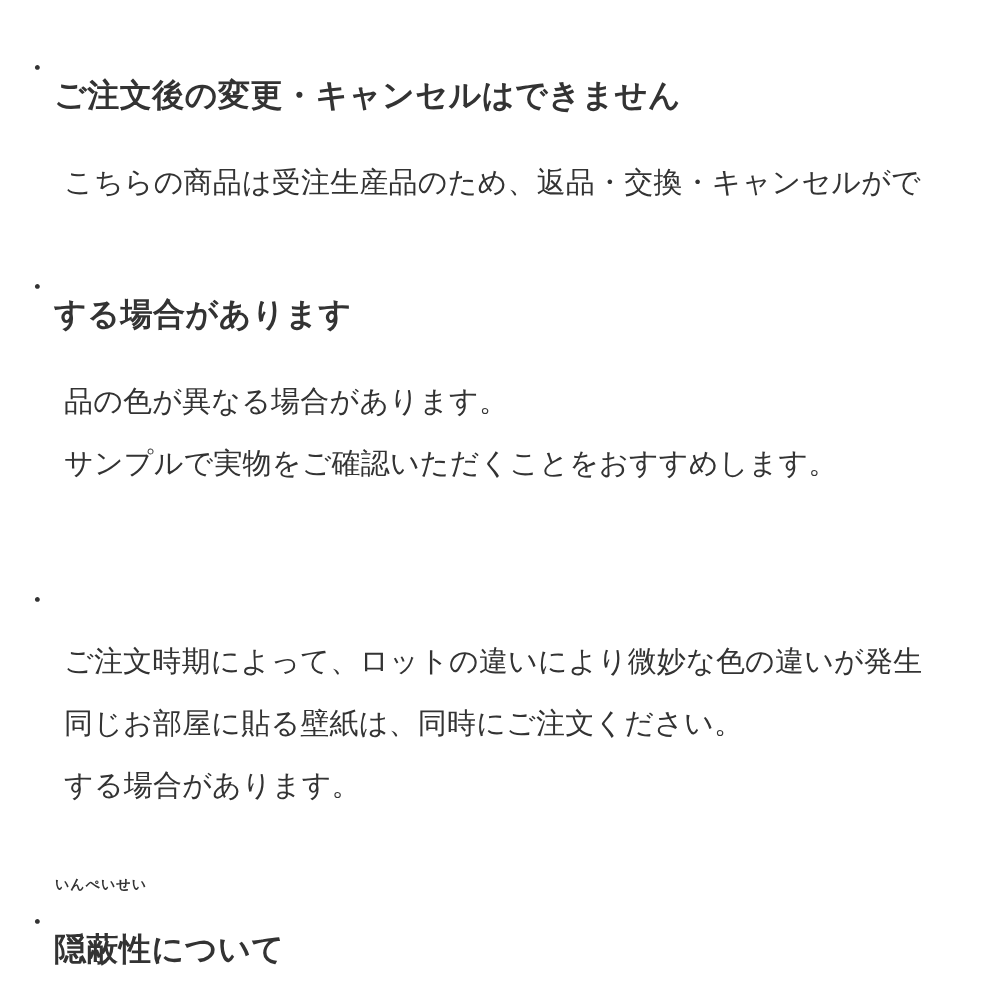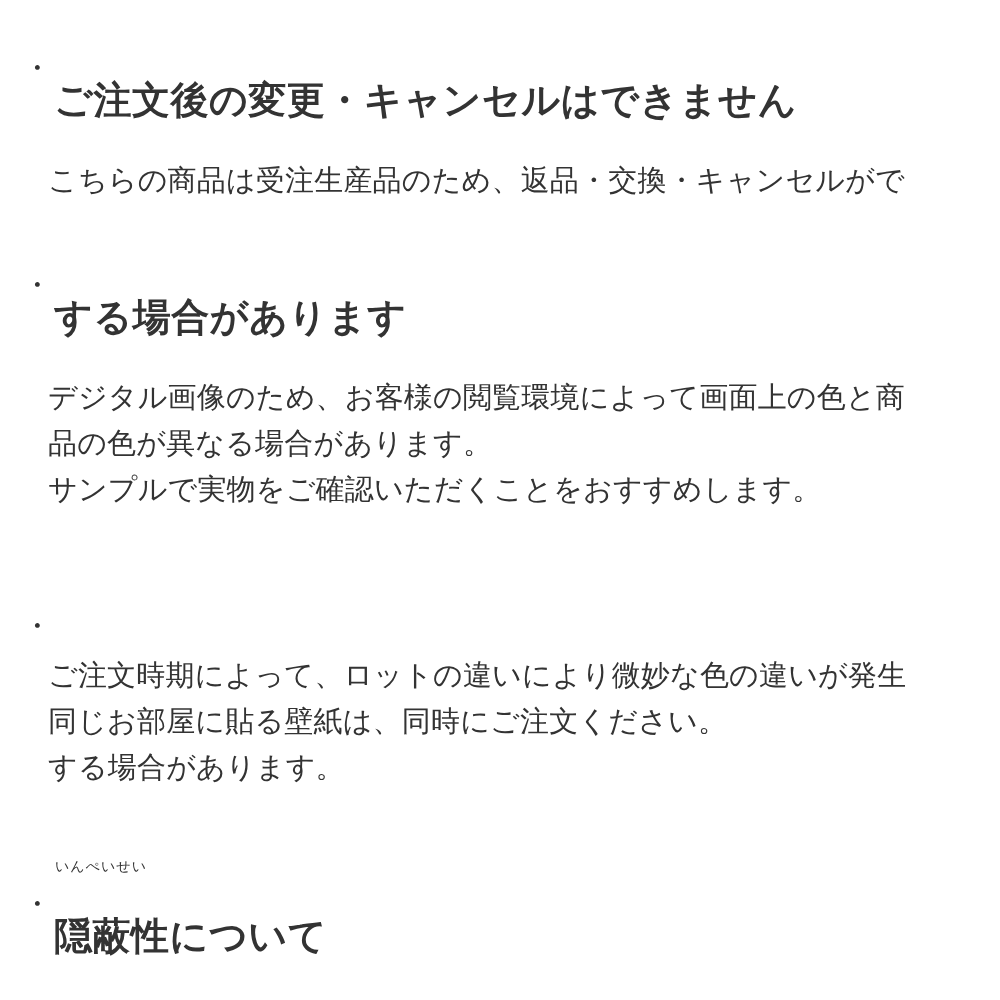--- a/index.html
+++ b/index.html
@@ -31,46 +31,46 @@
   }
   .bullet {
     flex: 0 0 auto;
     width: 32px;
     font-size: 30px;
     line-height: 44px;
     color: #333333;
     text-align: left;
   }
   .heading {
-    font-size: 38px;
+    font-size: 32px;
     line-height: 44px;
     font-weight: bold;
     letter-spacing: 0.5px;
     color: #333333;
   }
   .ruby {
     position: absolute;
     left: 33px;
     top: -24px;
     font-size: 14px;
     line-height: 16px;
-    font-weight: normal;
+    font-weight: bold;
     letter-spacing: 1px;
     color: #333333;
   }
   .body-text {
     margin: 4px 0 0 26px;
     font-size: 29px;
     line-height: 46px;
     letter-spacing: 0.2px;
     color: #333333;
     max-width: 948px;
   }
   .body-text p {
-    margin: 0;
+    margin: 16px;
   }
   .s1 { margin-top: 0; }
   .s2 { margin-top: 60px; }
   .s3 { margin-top: 92px; }
   .s4 { margin-top: 92px; }
 </style>
 </head>
 <body>
 
 <div class="page">
@@ -84,21 +84,20 @@
       <p>こちらの商品は受注生産品のため、返品・交換・キャンセルがで</p>
     </div>
   </section>
 
   <section class="section s2">
     <div class="heading-row">
       <span class="bullet">・</span>
       <h2 class="heading">する場合があります</h2>
     </div>
     <div class="body-text">
-      <p>デジタル画像のため、お客様の閲覧環境によって画面上の色と商</p>
       <p>品の色が異なる場合があります。</p>
       <p>サンプルで実物をご確認いただくことをおすすめします。</p>
     </div>
   </section>
 
   <section class="section s3">
     <div class="heading-row">
       <span class="bullet">・</span>
     </div>
     <div class="body-text">

